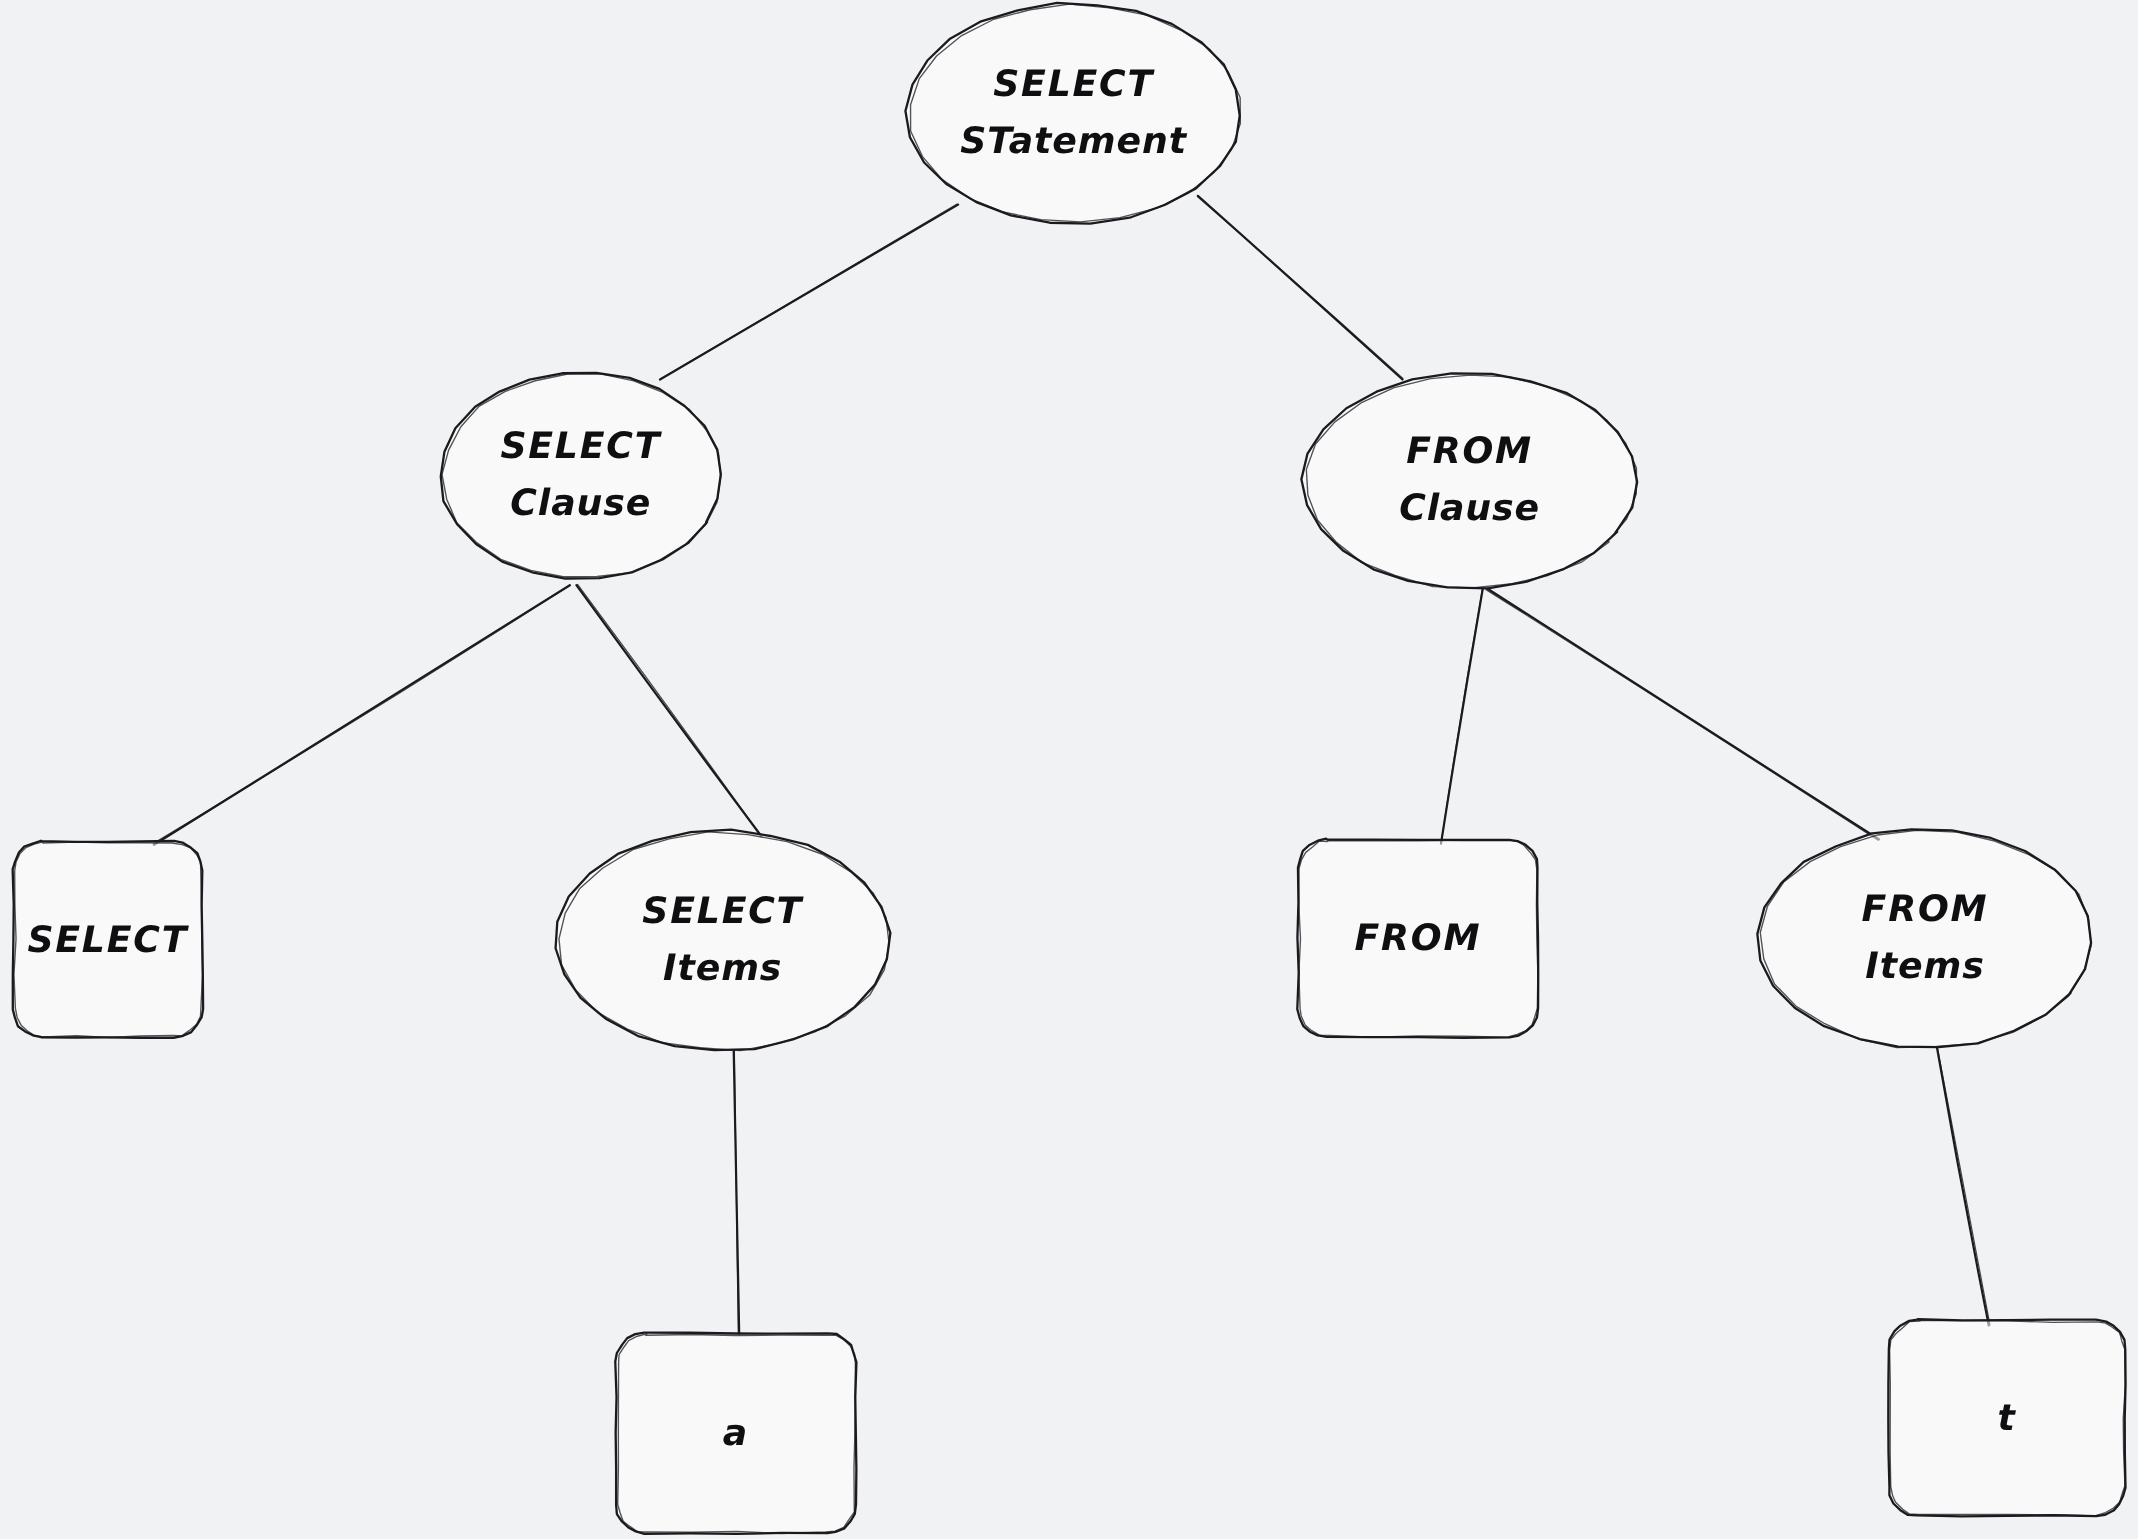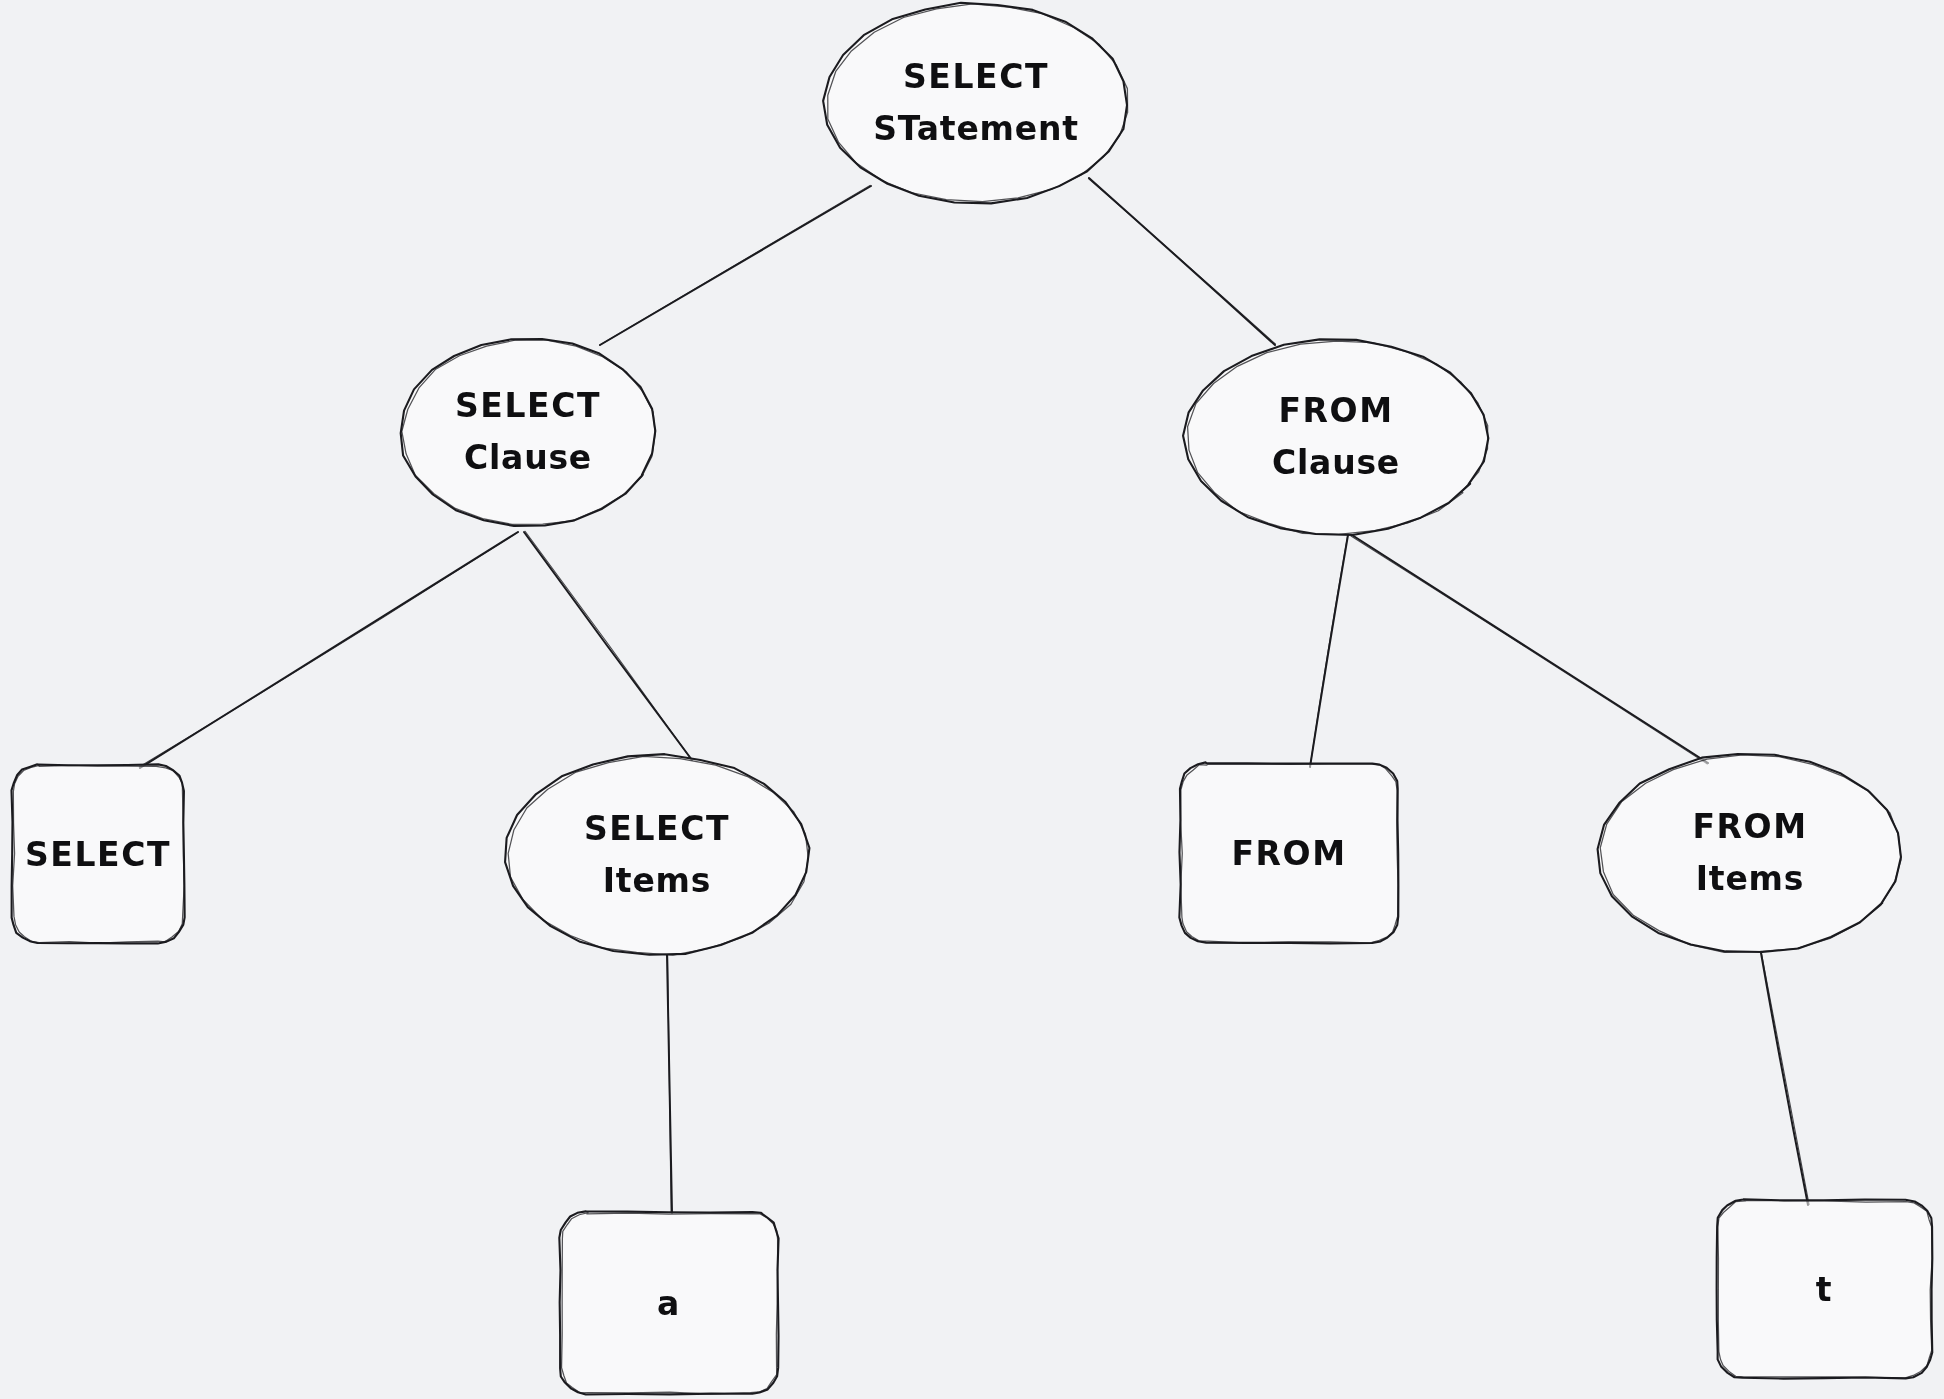--- a/index.html
+++ b/index.html
@@ -12,20 +12,21 @@
     width: 1944px;
     height: 1399px;
     overflow: hidden;
     font-family: "DejaVu Sans", sans-serif;
   }
   #diagram-root {
     position: relative;
     width: 1944px;
     height: 1399px;
     background: #f1f2f4;
+    font-style: italic;
   }
   svg#tree-canvas {
     position: absolute;
     inset: 0;
     width: 1944px;
     height: 1399px;
     display: block;
   }
   .node-shape {
     fill: #ffffff;

